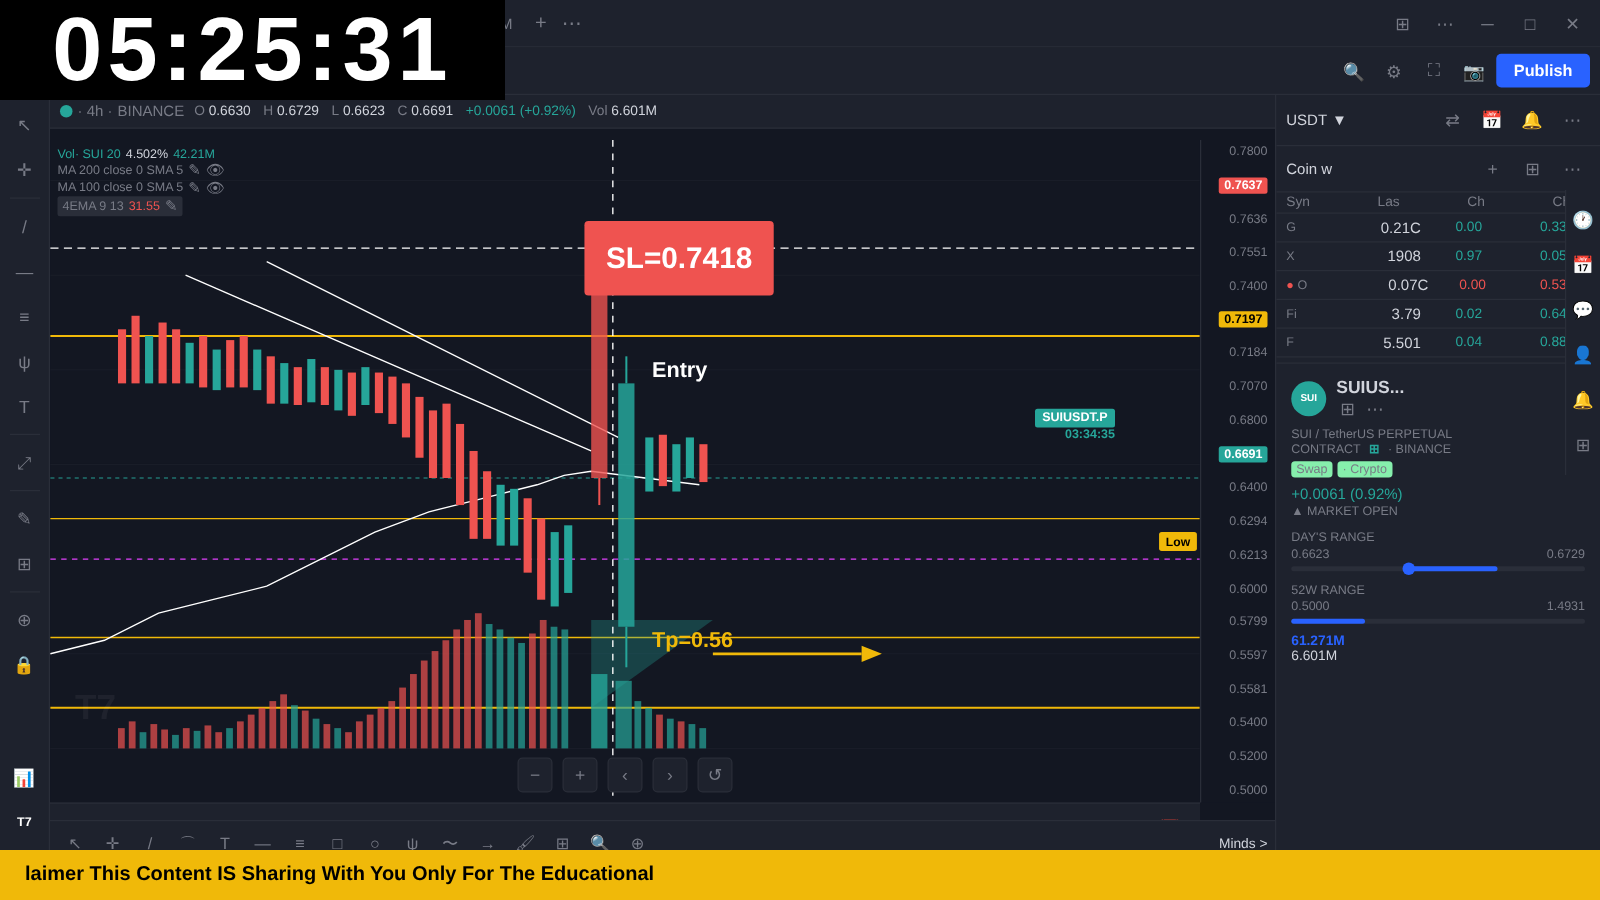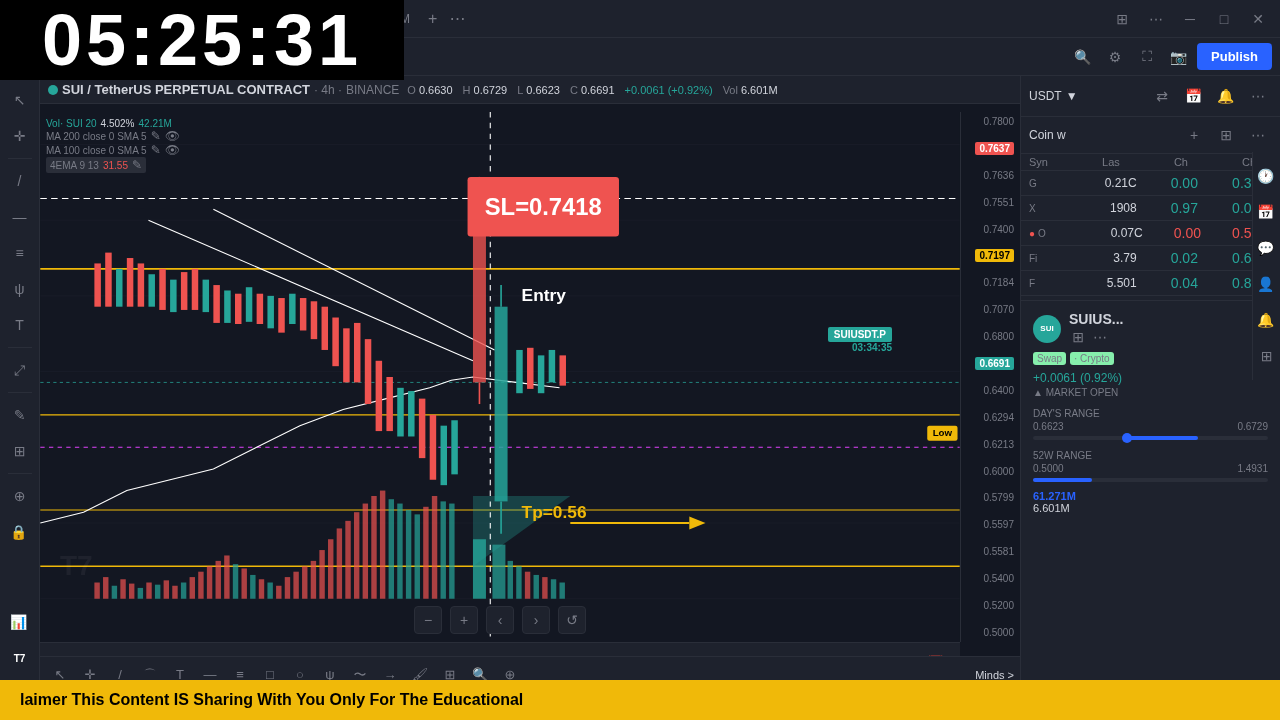--- a/index.html
+++ b/index.html
@@ -91,21 +91,21 @@
       display: flex; align-items: center; padding: 2px 8px;
       border-bottom: 1px solid #2a2e39; color: #787b86; font-size: 11px;
       justify-content: space-between;
     }
     .watchlist-item {
       display: flex; align-items: center; padding: 4px 8px;
       border-bottom: 1px solid #2a2e39; cursor: pointer; justify-content: space-between;
     }
     .wl-name { font-size: 12px; color: #d1d4dc; min-width: 30px; }
     .wl-price { font-size: 12px; text-align: right; min-width: 50px; }
-    .wl-chg { font-size: 14px; text-align: center; min-width: 40px; }
+    .wl-chg { font-size: 11px; text-align: left; min-width: 40px; }
     .positive { color: #26a69a; }
     .negative { color: #ef5350; }
 
     
     #coin-detail {
       padding: 10px 12px; border-top: 1px solid #2a2e39; margin-top: 4px;
     }
     .coin-detail-header {
       display: flex; align-items: center; gap: 8px; margin-bottom: 6px;
     }
@@ -399,20 +399,26 @@
     <div class="coin-detail-header">
       <div class="coin-logo" style="background:#26a69a; color:#fff; font-size:8px;">SUI</div>
       <div>
         <div class="coin-name">SUIUS...</div>
         <div style="display:flex; gap:4px; align-items:center; margin-top:1px;">
           <div class="topbar-icon-btn" style="width:18px;height:18px;">⊞</div>
           <div class="topbar-icon-btn" style="width:18px;height:18px;">⋯</div>
         </div>
       </div>
     </div>
+    <div style="font-size:10px; color:#787b86; margin-bottom:4px;">
+      <span>SUI / TetherUS PERPETUAL</span><br>
+      <span>CONTRACT</span>
+      <span style="margin: 0 4px; color:#26a69a; font-weight:700;">⊞</span>
+      <span>· BINANCE</span>
+    </div>
     <div style="display:flex; gap:4px; margin-bottom:6px;">
       <span class="market-badge">Swap</span>
       <span class="market-badge">· Crypto</span>
     </div>
     <div class="coin-change positive">
       +<span>0.0061</span> (<span>0.92%</span>)
     </div>
     <div style="font-size:10px; color:#787b86; margin-top:2px;">
       ▲ <span>MARKET OPEN</span>
     </div>
@@ -455,21 +461,20 @@
     <div class="sidebar-icon">🔔</div>
     <div class="sidebar-icon">⊞</div>
   </div>
 </div>
 
 <div id="chart-area">
 
   <div id="chart-header">
     <div style="display:flex; align-items:center; gap:4px;">
       <span style="width:10px; height:10px; border-radius:50%; background:#26a69a; display:inline-block;"></span>
-      <span class="chart-symbol">SUI / TetherUS PERPETUAL CONTRACT</span>
       <span class="chart-timeframe">· 4h ·</span>
       <span style="color:#787b86;">BINANCE</span>
     </div>
     <div class="chart-ohlc">
       <div class="ohlc-item">
         <span class="ohlc-label">O</span>
         <span class="ohlc-val">0.6630</span>
       </div>
       <div class="ohlc-item">
         <span class="ohlc-label">H</span>

